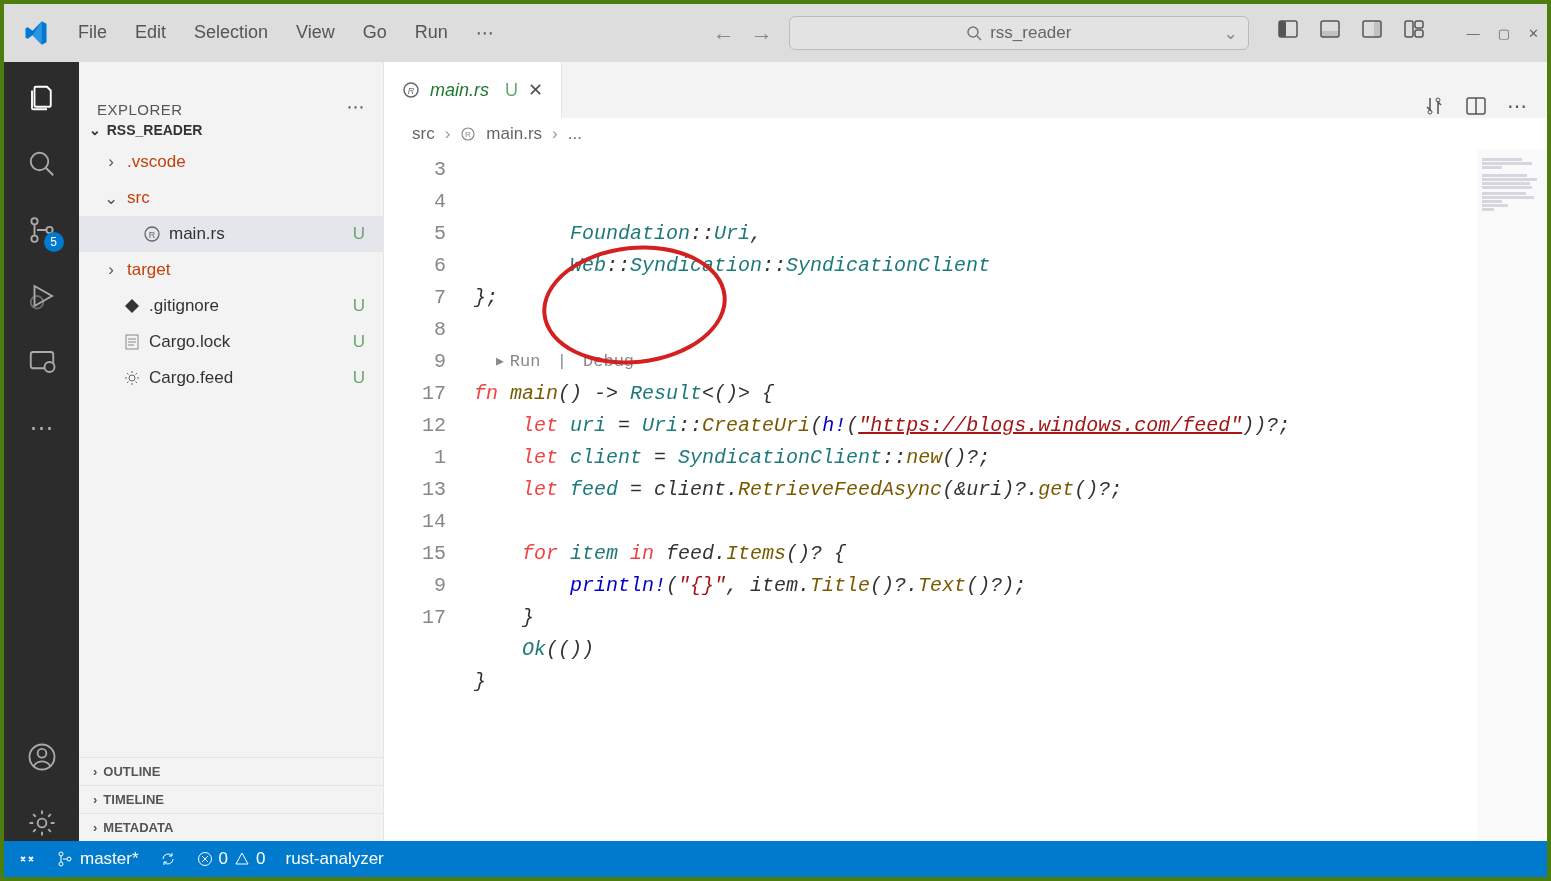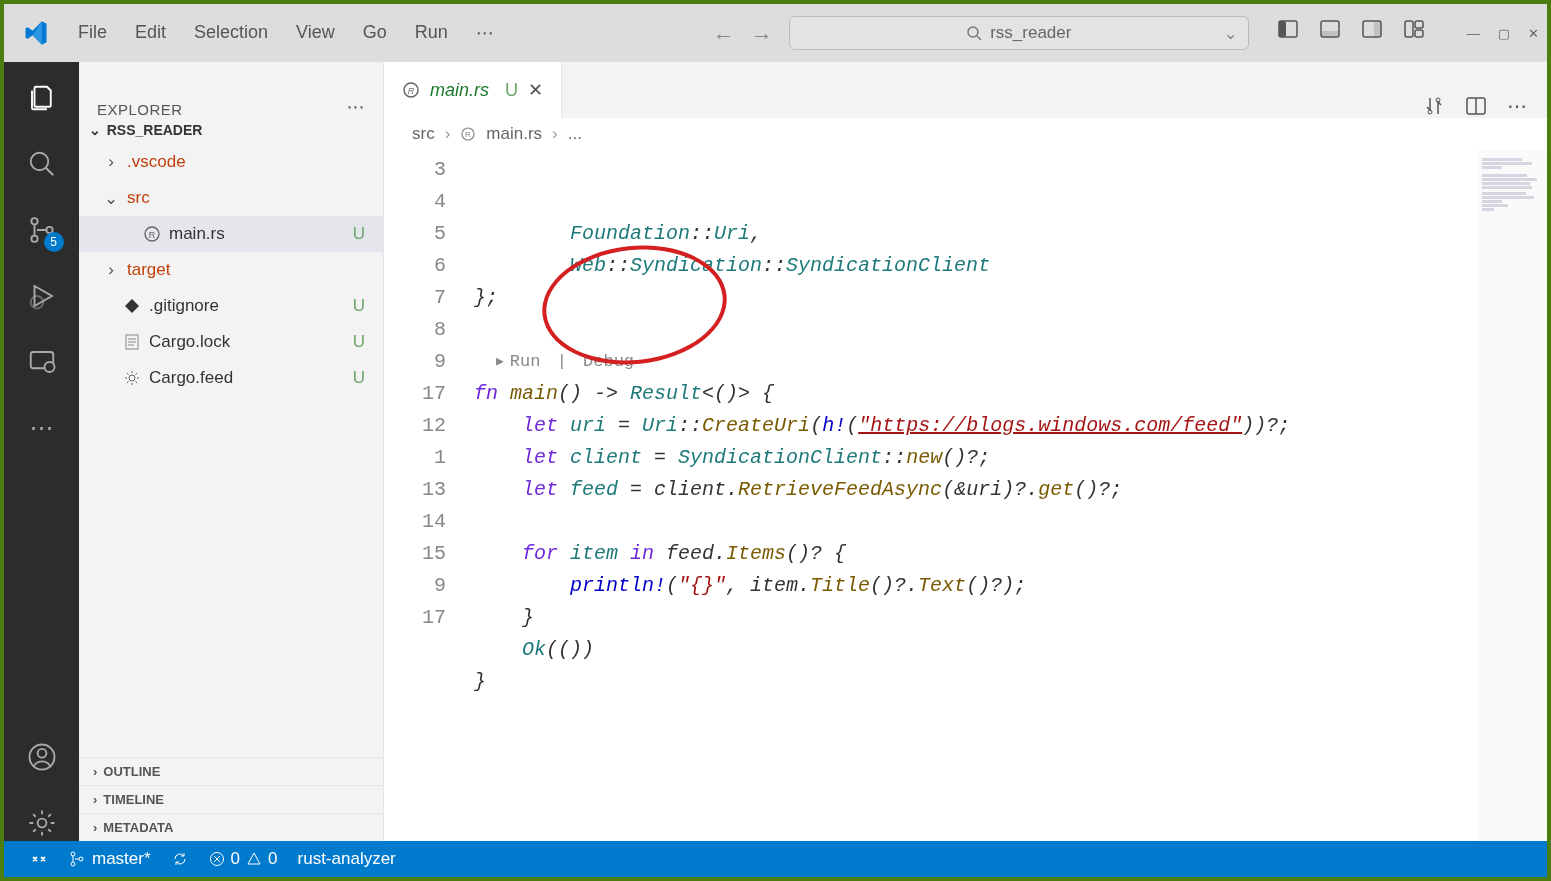--- a/index.html
+++ b/index.html
@@ -54,36 +54,36 @@
     .breadcrumbs { padding: 6px 28px; font-size: 17px; color: #666; display: flex; align-items: center; gap: 10px; }
     .breadcrumbs .sep { color: #999; }
     
     .code-area { flex: 1; display: flex; font-family: Consolas, "Courier New", monospace; font-size: 20px; line-height: 32px; position: relative; }
     .gutter { width: 90px; text-align: right; padding-right: 28px; color: #888; padding-top: 4px; user-select: none; }
     .code { flex: 1; padding-top: 4px; position: relative; white-space: pre; }
     .code .line { height: 32px; font-style: italic; }
     .codelens { color: #888; font-size: 17px; height: 32px; display: flex; align-items: center; padding-left: 22px; gap: 6px; }
     .codelens .play { font-size: 13px; }
     
-    .tk-kw { color: #6d28d9; }
+    .tk-kw { color: #ef4444; }
     .tk-fn { color: #7a5a00; }
     .tk-type { color: #1e7a7a; }
     .tk-str { color: #a41515; }
     .tk-link { text-decoration: underline; }
     .tk-punc { color: #333; }
     .tk-macro { color: #0000c8; }
     .tk-var { color: #1e7a7a; }
     
     .annotation-circle { position: absolute; left: 68px; top: 96px; width: 185px; height: 118px; border: 4px solid #d42020; border-radius: 50%; transform: rotate(-6deg); pointer-events: none; }
     
     .minimap { position: absolute; right: 0; top: 0; width: 70px; height: 100%; background: #fafafa; }
     .minimap .blob { position: absolute; left: 5px; background: #d6d6e0; height: 3px; }
     
     
-    .statusbar { height: 36px; background: #007acc; color: #fff; display: flex; align-items: center; font-size: 17px; padding: 0 26px; gap: 20px; }
+    .statusbar { height: 36px; background: #007acc; color: #fff; display: flex; align-items: center; font-size: 17px; padding: 0 14px; gap: 20px; }
     .statusbar .item { display: flex; align-items: center; gap: 6px; }
     .statusbar .right { margin-left: auto; display: flex; gap: 24px; align-items: center; }
     
     svg { display: block; }
     .icon-svg { width: 30px; height: 30px; }
   </style>
 </head>
 <body>
 
 <div class="window">

